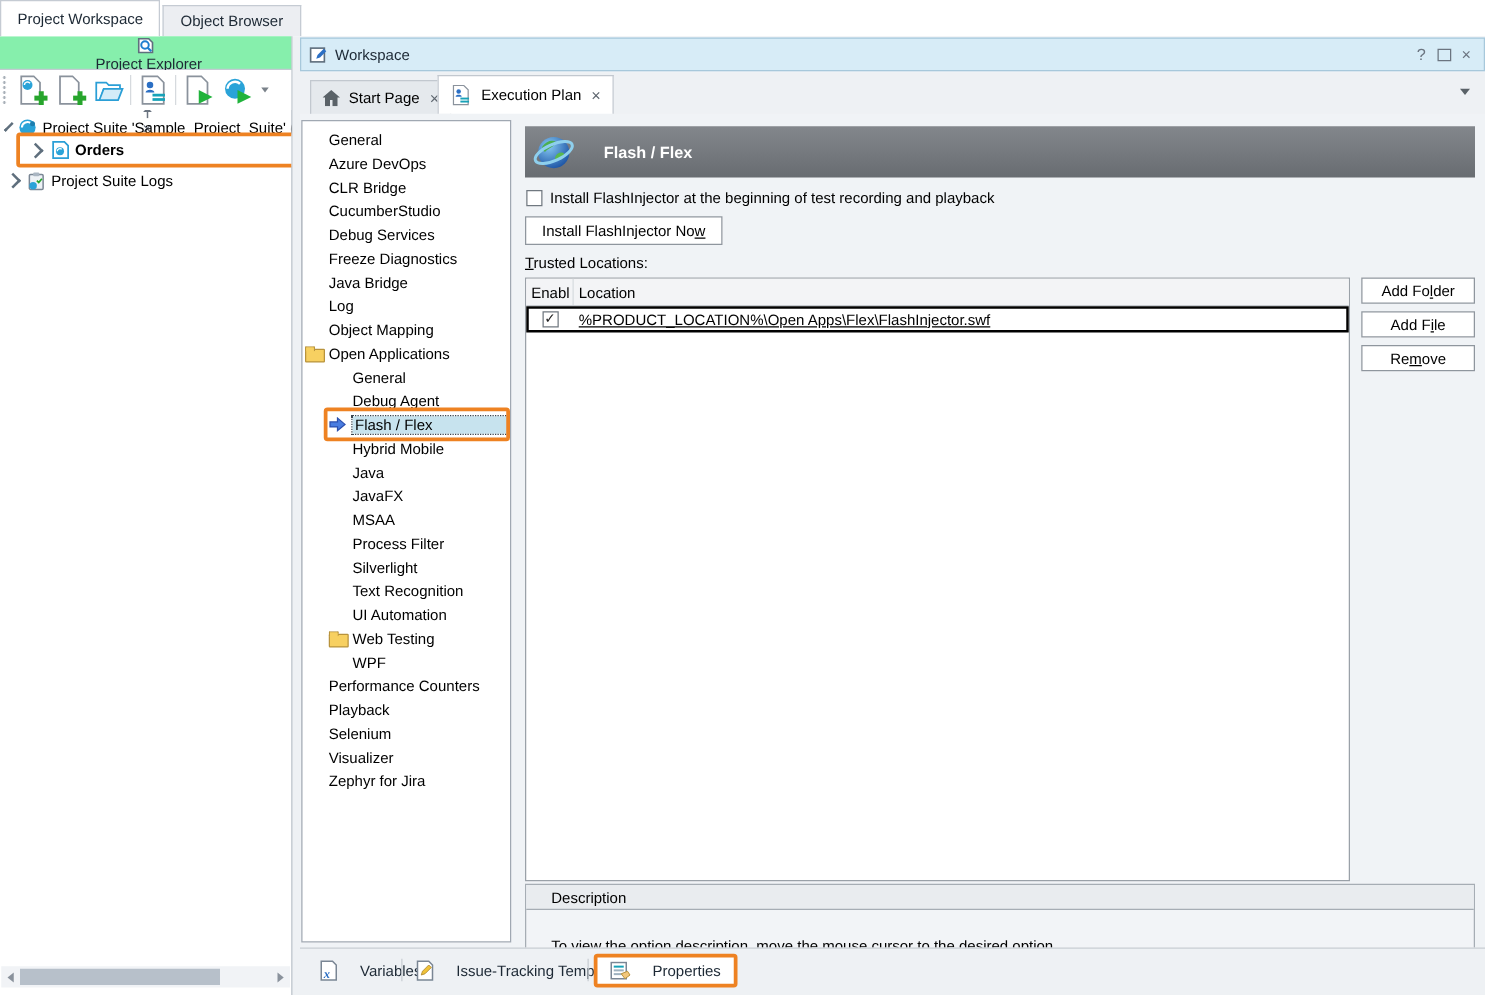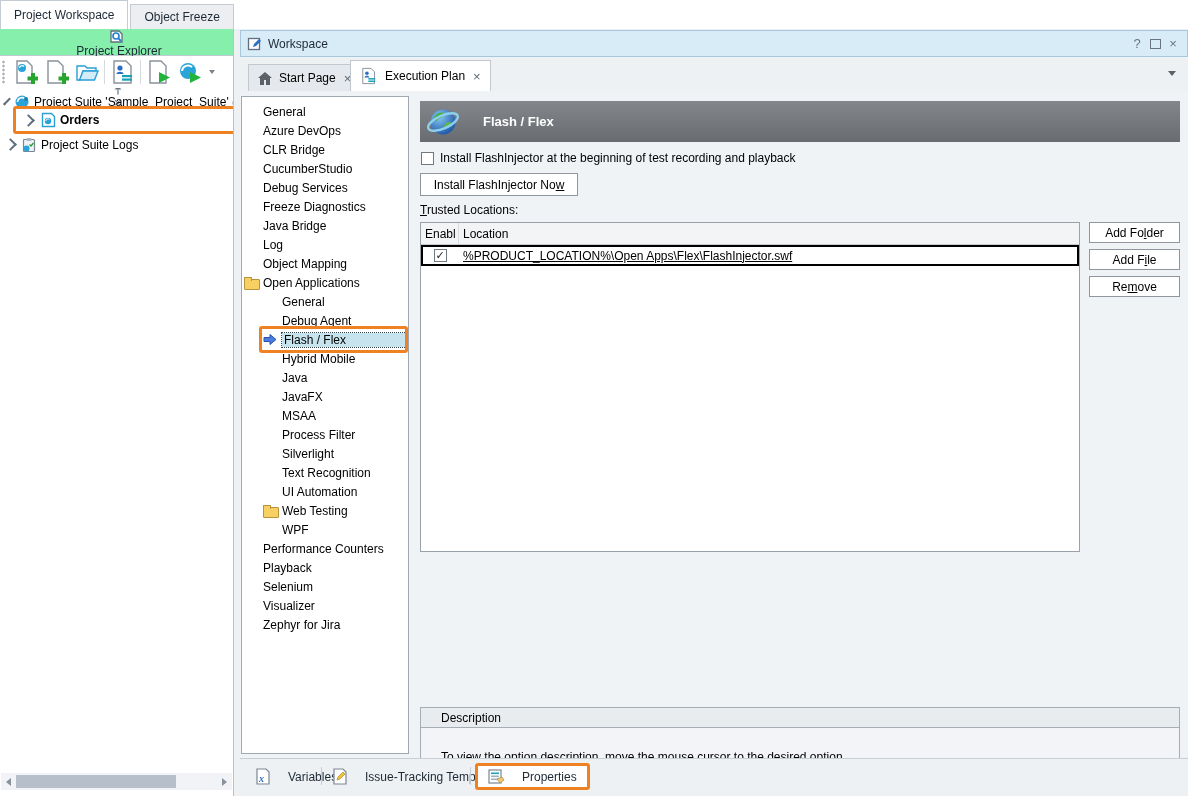--- a/index.html
+++ b/index.html
@@ -87,21 +87,21 @@
   .chk-row{position:absolute;left:181px;top:121px;display:flex;align-items:center;}
   .cb{width:13px;height:13px;background:#fff;border:1px solid #707880;display:inline-flex;align-items:center;
       justify-content:center;font-size:11px;line-height:11px;color:#222;box-sizing:border-box;}
   .chk-row .lbl{margin-left:6px;}
   .btn{background:#fff;border:1px solid #8f969e;display:flex;align-items:center;justify-content:center;
        box-sizing:border-box;color:#000;}
   .btn-install{position:absolute;left:180px;top:143px;width:158px;height:23px;}
   .trusted{position:absolute;left:180px;top:173px;}
   .mn{text-decoration:underline;}
 
-  .tbl{position:absolute;left:180px;top:192px;width:660px;height:330px;background:#fff;border:1px solid #9aa1a8;box-sizing:border-box;}
+  .tbl{position:absolute;left:180px;top:192px;width:660px;height:483px;background:#fff;border:1px solid #9aa1a8;box-sizing:border-box;}
   .tbl-head{display:flex;height:21px;background:#f3f4f6;border-bottom:1px solid #c6cacf;align-items:center;}
   .th{padding-left:4px;box-sizing:border-box;white-space:nowrap;overflow:hidden;}
   .th.enab{flex:0 0 38px;border-right:1px solid #d8dbdf;height:100%;display:flex;align-items:center;}
   .th.loc{flex:1;height:100%;display:flex;align-items:center;}
   .tbl-row{display:flex;height:21px;align-items:center;background:#fff;position:relative;}
   .tbl-row.selected{outline:2px solid #000;outline-offset:-2px;}
   .cell-enab{flex:0 0 38px;display:flex;justify-content:center;}
   .cell-loc{flex:1;padding-left:4px;white-space:nowrap;overflow:hidden;text-decoration:underline;}
 
   .side-btns{position:absolute;left:849px;top:192px;width:91px;}
@@ -123,21 +123,21 @@
 </head>
 <body>
 
 <div class="app">
 
   <div class="top-tabbar">
     <div class="top-tab active">
       <span>Project Workspace</span>
     </div>
     <div class="top-tab">
-      <span>Object Freeze</span>
+      <span>Object Browser</span>
     </div>
   </div>
 
   <div class="main">
 
     <div class="pexp">
       <div class="pexp-header">
         <span class="icon">
           <svg width="15" height="15" viewBox="0 0 15 15">
               <path d="M2 2h8l3 3v8H2z" fill="#fff" stroke="#5f6f7d" stroke-width="1.3"></path>

